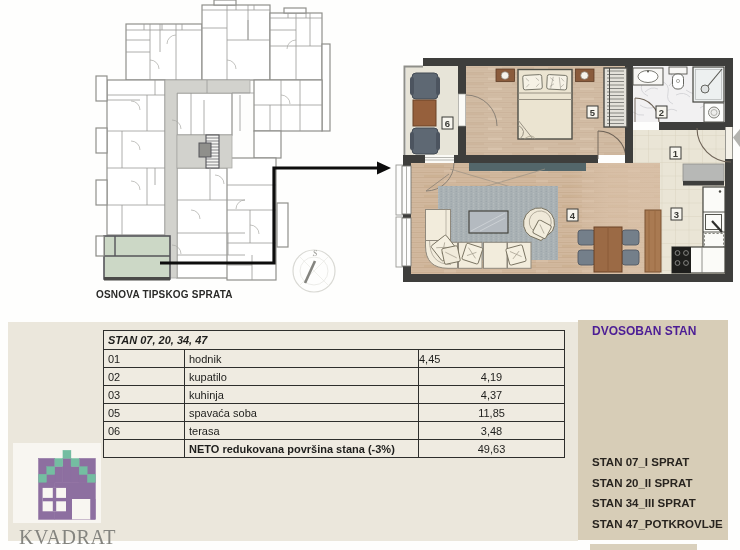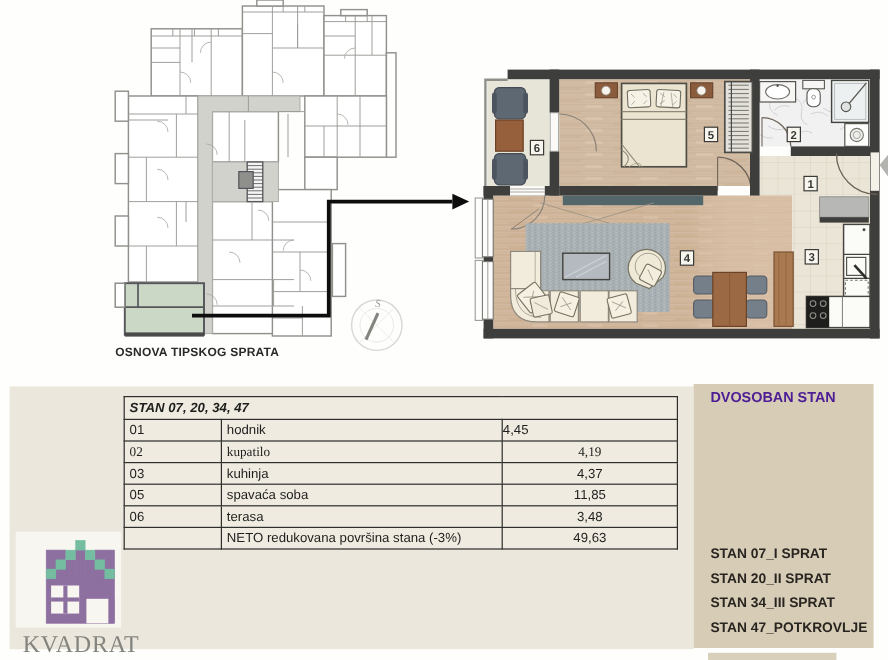--- a/index.html
+++ b/index.html
@@ -31,21 +31,21 @@
         <td colspan="3" style="font-weight:bold;font-style:italic;">STAN 07, 20, 34, 47</td>
       </tr>
 
 
   <tr style="height:18px;">
         <td>01</td>
         <td>hodnik</td>
         <td style="text-align:left;padding:0;">4,45</td>
       </tr>
 
-  <tr style="height:18px;font-family:Liberation Serif, serif;">
+  <tr style="height:18px;">
         <td>02</td>
         <td>kupatilo</td>
         <td style="text-align:center;padding:0;margin-left:28px;">4,19</td>
       </tr>
 
   <tr style="height:18px;">
         <td>03</td>
         <td>kuhinja</td>
         <td style="text-align:center;padding:0;margin-top:25px;">4,37</td>
       </tr>
@@ -58,21 +58,21 @@
       </tr>
 
   <tr style="height:18px;">
         <td>06</td>
         <td>terasa</td>
         <td style="text-align:center;padding:0;">3,48</td>
       </tr>
 
   <tr style="height:18px;">
         <td></td>
-        <td style="font-weight:normal;margin-left:16px;">NETO redukovana površina stana (-3%)</td>
+        <td style="font-weight:bold;margin-left:16px;">NETO redukovana površina stana (-3%)</td>
         <td style="text-align:center;font-weight:normal;padding:0;">49,63</td>
       </tr>
 </tbody>
   </table>
 
 <div class="abs" style="left:96px;top:289px;font-size:10px;font-weight:bold;color:#2a2a28;letter-spacing:0.2px;">OSNOVA TIPSKOG SPRATA</div>
 
 <div class="abs" style="left:592px;top:324px;font-size:12px;font-weight:bold;color:#4c1d95;">DVOSOBAN STAN</div>
 
 <div class="abs" style="left:592px;top:452px;font-size:11.5px;font-weight:bold;color:#28241f;line-height:20.5px;">STAN 07_I SPRAT<br>STAN 20_II SPRAT<br>STAN 34_III SPRAT<br>STAN 47_POTKROVLJE</div>

